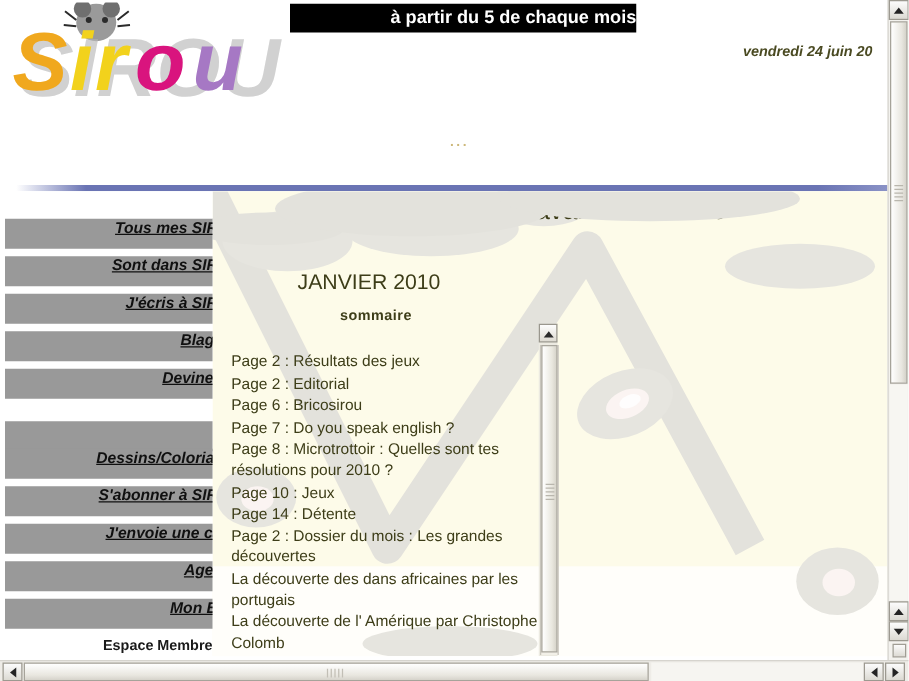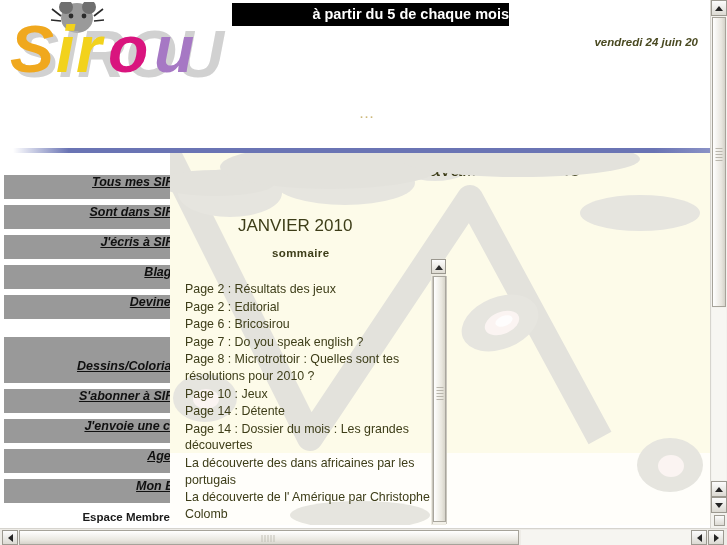--- a/index.html
+++ b/index.html
@@ -393,21 +393,21 @@
 
       <div id="sommaire-panel">
         <div id="sommaire-list">
             <div class="entry">Page 2 : Résultats des jeux</div>
             <div class="entry">Page 2 : Editorial</div>
             <div class="entry">Page 6 : Bricosirou</div>
             <div class="entry">Page 7 : Do you speak english ?</div>
             <div class="entry">Page 8 : Microtrottoir : Quelles sont tes résolutions pour 2010 ?</div>
             <div class="entry">Page 10 : Jeux</div>
             <div class="entry">Page 14 : Détente</div>
-            <div class="entry">Page 14 : Dossier du mois : Les grandes découvertes</div>
+            <div class="entry">Page 2 : Dossier du mois : Les grandes découvertes</div>
             <div class="entry">La découverte des dans africaines par les portugais</div>
             <div class="entry">La découverte de l' Amérique par Christophe Colomb</div>
           </div>
       </div>
 
       <div id="inner-sb">
         <div id="inner-sb-btn">
           <span class="arr"></span>
         </div>
         <div id="inner-sb-track">

